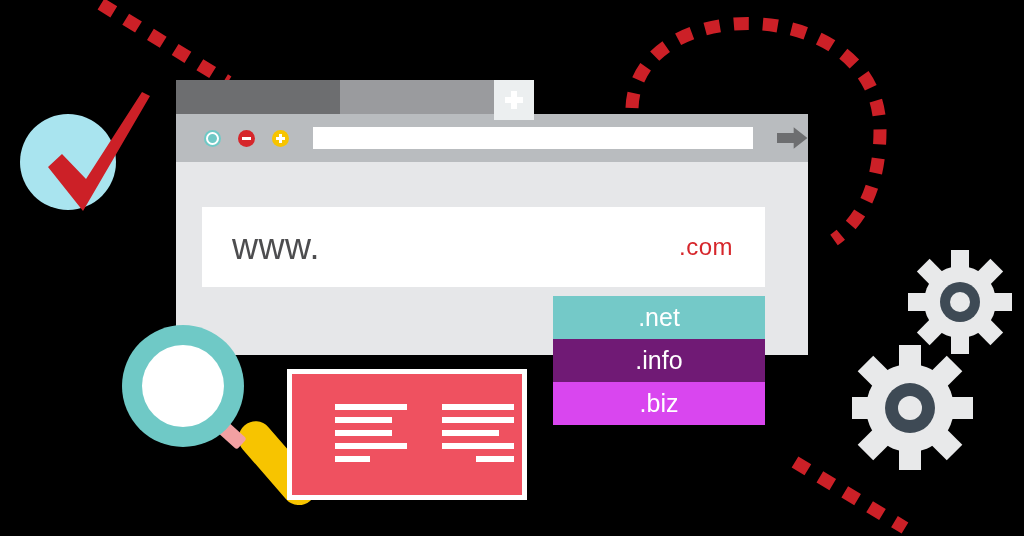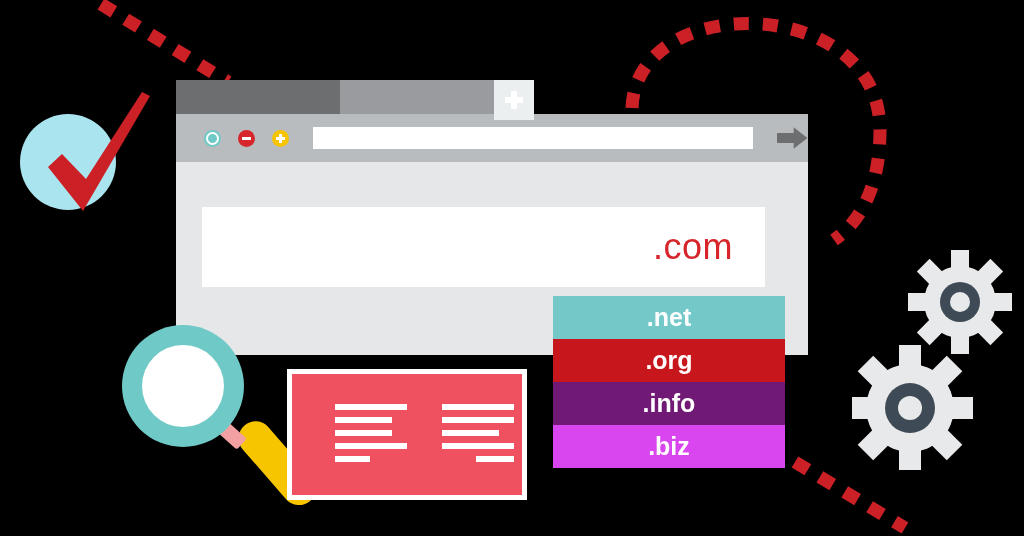--- a/index.html
+++ b/index.html
@@ -103,31 +103,30 @@
     display: flex; align-items: center;
   }
   #domain-prefix {
     margin-left: 30px;
     font-size: 36px;
     color: #4d4d4f;
     letter-spacing: 0.5px;
   }
   #domain-suffix {
     margin-left: auto; margin-right: 32px;
-    font-size: 36px;
+    font-size: 24px;
     color: #d6262b;
     letter-spacing: 0.5px;
   }
 
   
   #tld-dropdown {
     position: absolute;
     left: 553px; top: 296px;
-    width: 232px;
-    font-weight: bold;
+    width: 212px;
   }
   .tld-item {
     height: 43px;
     display: flex; align-items: center; justify-content: center;
     color: #ffffff;
     font-size: 25px;
   }
 
   
   #check-badge {
@@ -226,32 +225,32 @@
         <span class="mini-plus"></span>
       </div>
       <input id="address-bar" type="text" value="" placeholder="" style="">
       <svg id="go-arrow" width="32" height="24" viewBox="0 0 32 24">
         <polygon points="0,7 17,7 17,1 31,12 17,23 17,17 0,17" fill="#6d6e70"></polygon>
       </svg>
     </div>
 
     <div id="viewport">
       <div id="domain-field">
+        <span id="domain-prefix">www.</span>
         <span id="domain-suffix">.com</span>
       </div>
     </div>
   </div>
 
   <div id="new-tab-button">
     <span class="plus-glyph"></span>
   </div>
 
   <div id="tld-dropdown">
     <div class="tld-item" style="background:#74c9c8">.net</div>
-    <div class="tld-item" style="background:#c8161d">.org</div>
     <div class="tld-item" style="background:#701a75">.info</div>
     <div class="tld-item" style="background:#d946ef">.biz</div>
   </div>
 
   <div id="magnifier">
     <div id="mag-handle"></div>
     <div id="mag-neck"></div>
     <div id="mag-ring"></div>
     <div id="mag-lens"></div>
   </div>

